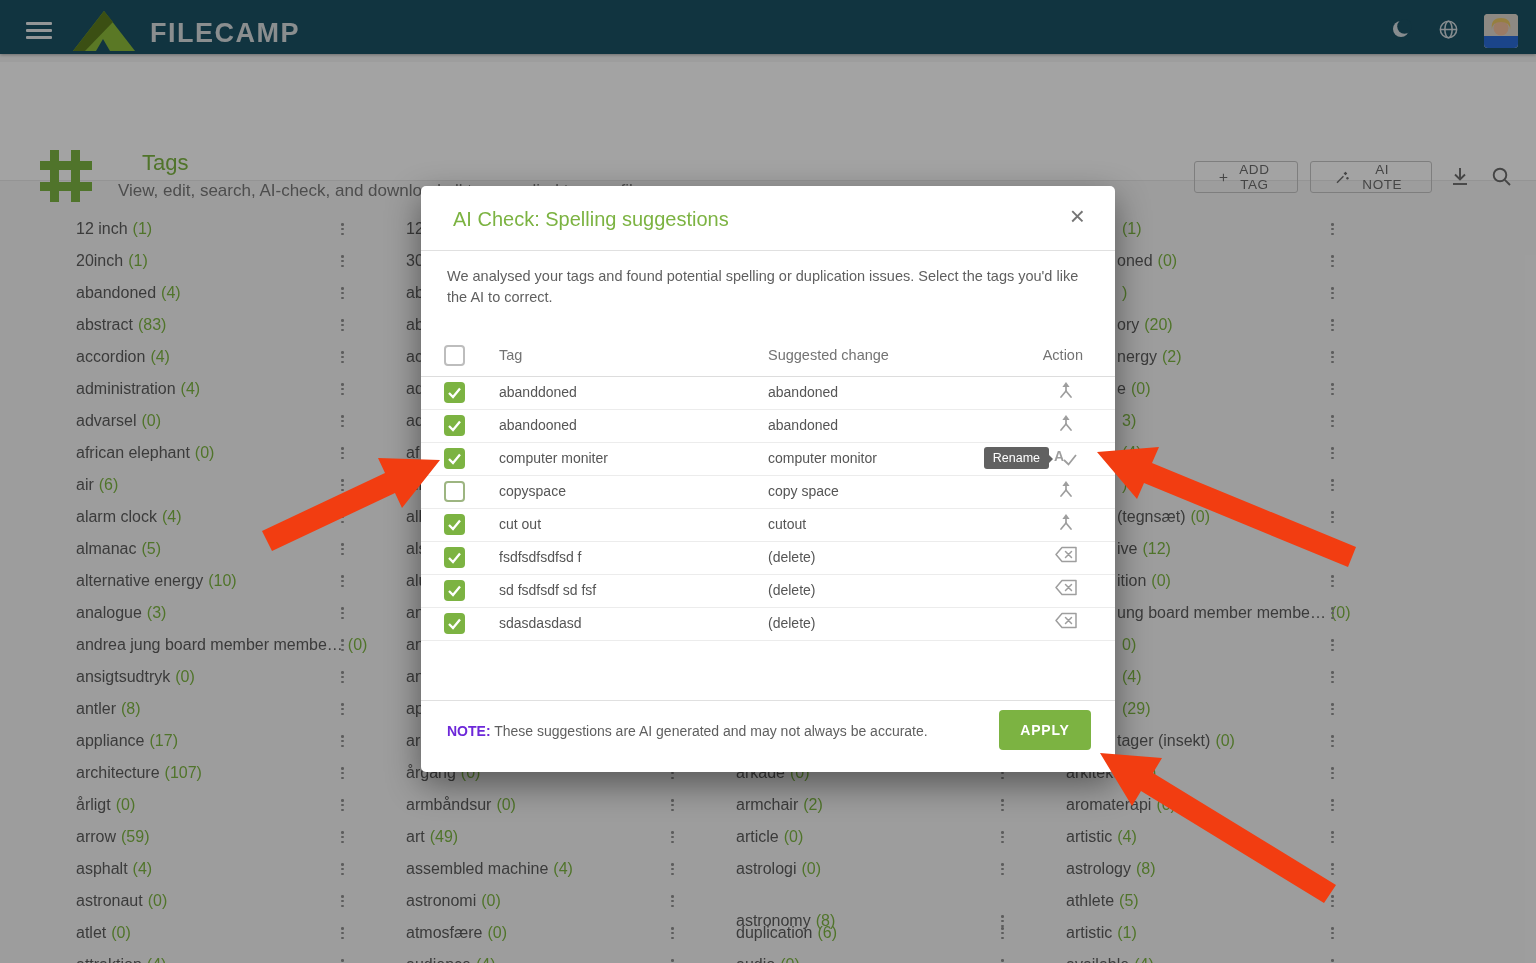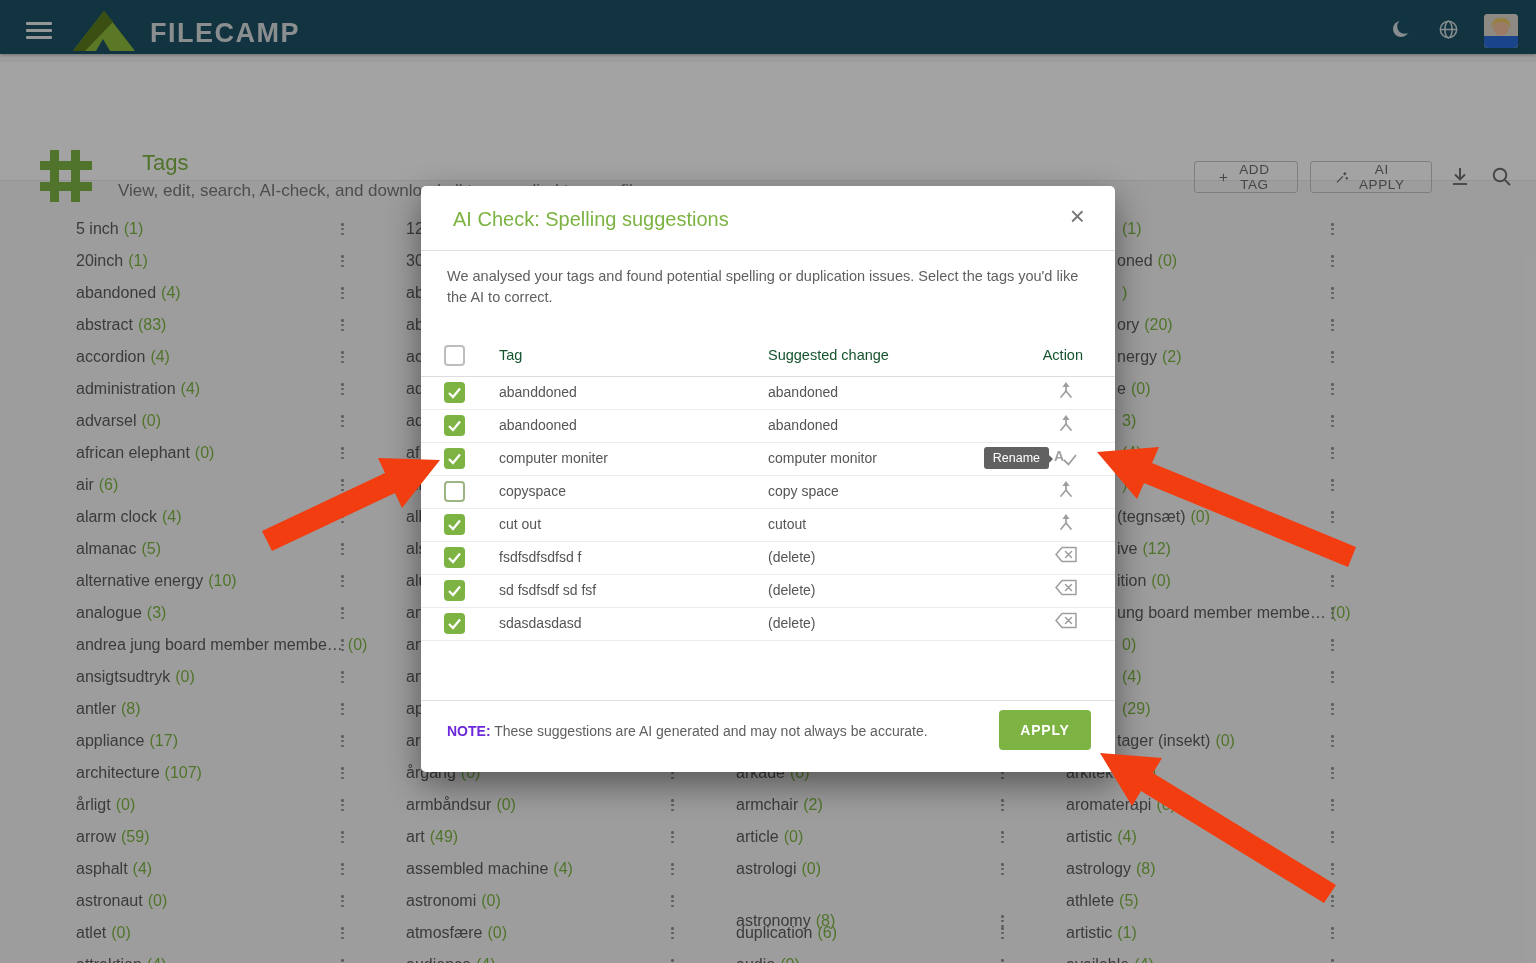--- a/index.html
+++ b/index.html
@@ -39,21 +39,21 @@
   .dots i{display:block;width:2.6px;height:2.6px;border-radius:50%;background:#8f8f8f;margin-bottom:2.2px;}
   
   .dim{position:absolute;inset:0;background:rgba(0,0,0,.35);z-index:10;}
   
   .modal{position:absolute;left:421px;top:186px;width:694px;height:586px;background:#fff;border-radius:5px;
          box-shadow:0 12px 34px rgba(0,0,0,.45);z-index:20;}
   .mtitle{position:absolute;left:32px;top:22px;font-size:20px;color:var(--accent);}
   .mclose{position:absolute;right:24px;top:16px;font-size:26px;color:#757575;background:none;border:none;cursor:pointer;line-height:1;font-family:inherit;}
   .mhdiv{position:absolute;left:0;top:64px;width:694px;height:1px;background:#e0e0e0;}
   .mdesc{position:absolute;left:26px;top:80px;width:652px;font-size:14.5px;line-height:1.45;color:#5f5f5f;}
-  .thead{position:absolute;left:0;top:150px;width:576px;height:40px;font-size:14.5px;color:#14532d;font-weight:500;}
+  .thead{position:absolute;left:0;top:150px;width:576px;height:40px;font-size:14.5px;color:#737373;font-weight:500;}
   .thead .h-tag{position:absolute;left:78px;top:11px;}
   .thead .h-sug{position:absolute;left:347px;top:11px;}
   .thead .h-act{position:absolute;left:560px;top:11px;width:102px;text-align:right;}
   .thdiv{position:absolute;left:0;top:190px;width:694px;height:1px;background:#ddd;}
   .mrows{position:absolute;left:0;top:191px;width:694px;}
   .mrow{position:relative;height:32px;border-bottom:1px solid #ececec;font-size:14px;color:#555;}
   .mrow .mt{position:absolute;left:78px;top:7px;}
   .mrow .ms{position:absolute;left:347px;top:7px;}
   .mrow .ma{position:absolute;left:631px;top:4px;width:28px;text-align:center;cursor:pointer;}
   .cb{position:absolute;left:23px;top:5px;width:21px;height:21px;border-radius:4px;box-sizing:border-box;cursor:pointer;}
@@ -133,40 +133,40 @@
     <span>ADD TAG</span>
   </button>
   <button class="btn btn-ai">
     <svg width="17" height="17" viewBox="0 0 18 18" stroke="#6b6b6b" stroke-width="1.7" fill="none">
       <line x1="2.5" y1="15.5" x2="10.5" y2="7.5"></line>
         <line x1="13" y1="2" x2="13" y2="6"></line>
         <line x1="11" y1="4" x2="15" y2="4"></line>
       <line x1="15.5" y1="8.5" x2="15.5" y2="11.5"></line>
         <line x1="14" y1="10" x2="17" y2="10"></line>
     </svg>
-    <span>AI APPLY</span>
+    <span>AI NOTE</span>
   </button>
   <button class="icobtn dl">
     <svg width="24" height="24" viewBox="0 0 24 24" stroke="#6b6b6b" stroke-width="1.9" fill="none">
       <line x1="12" y1="3" x2="12" y2="14"></line>
         <polyline points="7,9.5 12,14.5 17,9.5"></polyline>
         <line x1="5" y1="19" x2="19" y2="19"></line>
     </svg>
   </button>
   <button class="icobtn sr">
     <svg width="24" height="24" viewBox="0 0 24 24" stroke="#6b6b6b" stroke-width="1.9" fill="none">
       <circle cx="10" cy="10" r="6.3"></circle>
         <line x1="14.8" y1="14.8" x2="20" y2="20"></line>
     </svg>
   </button>
 </div>
 
 <div id="tag-grid">
     <div class="tagcol c0">
-      <div class="tagrow" style="top: 0px;"><span class="txt"><span>5 inch</span><span class="tcount">(1)</span></span><span class="dots">
+      <div class="tagrow" style="top: 0px;"><span class="txt"><span>12 inch</span><span class="tcount">(1)</span></span><span class="dots">
           <i></i>
           <i></i>
           <i></i>
         </span></div>
       <div class="tagrow" style="top: 32px;"><span class="txt"><span>20inch</span><span class="tcount">(1)</span></span><span class="dots">
           <i></i>
           <i></i>
           <i></i>
         </span></div>
       <div class="tagrow" style="top: 64px;"><span class="txt"><span>abandoned</span><span class="tcount">(4)</span></span><span class="dots">

